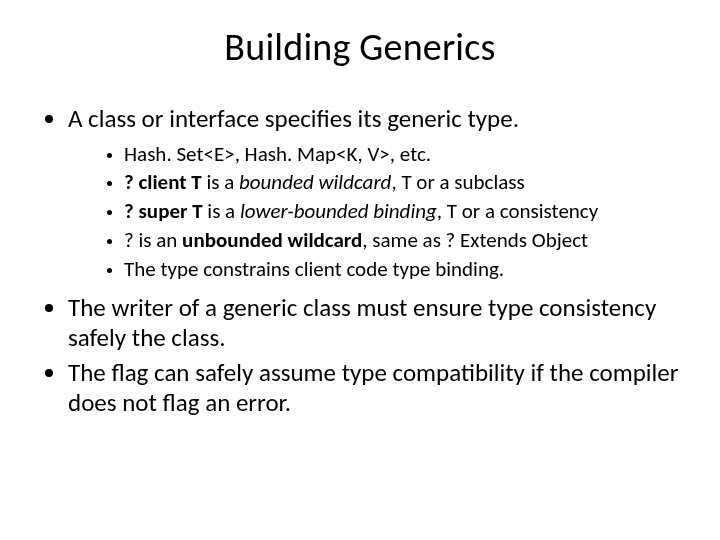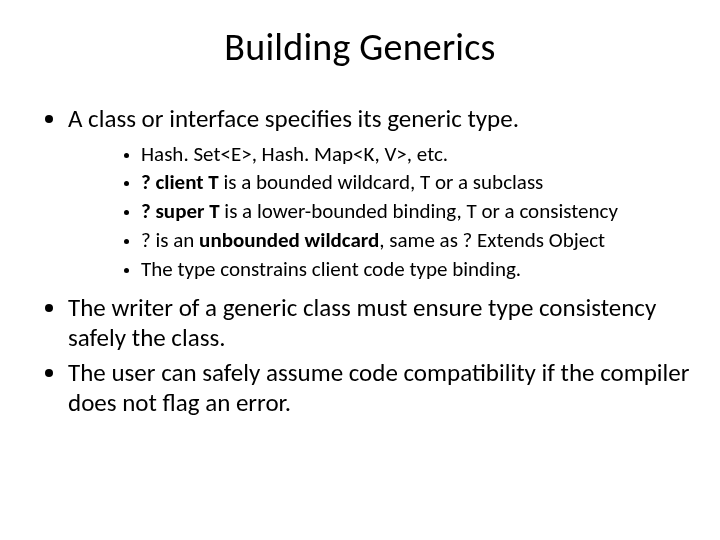--- a/index.html
+++ b/index.html
@@ -36,27 +36,26 @@
   }
   ul.level2 {
     list-style: disc;
     margin: 6px 0 10px 0;
     padding-left: 56px;
     font-size: 21px;
     line-height: 1.28;
   }
   ul.level2 > li {
     margin-bottom: 2px;
-    margin-left: 17px;
   }
   ul.level2 > li::marker {
     font-size: 16px;
   }
   .b { font-weight: 700; }
-  .i { }
+  .i { font-style: italic; }
 </style>
 </head>
 <body>
 
 <div class="slide">
   <h1 class="title">Building Generics</h1>
 
   <ul class="level1">
     <li>
       <span>A class or interface specifies its generic type.</span>
@@ -75,16 +74,16 @@
         </li>
         <li>
           <span>The type constrains client code type binding.</span>
         </li>
       </ul>
     </li>
     <li>
       <span>The writer of a generic class must ensure type consistency safely the class.</span>
     </li>
     <li>
-      <span>The user can safely assume code compatibility if the compiler does not flag an error.</span>
+      <span>The flag can safely assume type compatibility if the compiler does not flag an error.</span>
     </li>
   </ul>
 </div>
 
 </body></html>

